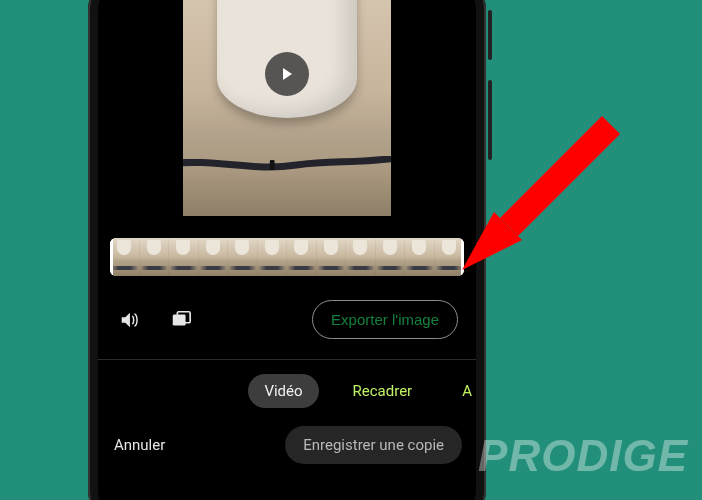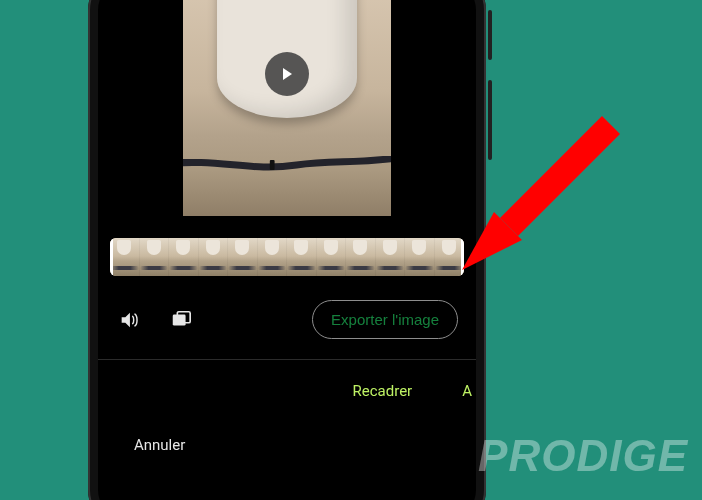--- a/index.html
+++ b/index.html
@@ -203,21 +203,20 @@
   .tab.cut {
     padding-right: 0;
     margin-right: -4px;
   }
   .bottom-bar {
     display: flex;
     align-items: center;
     justify-content: space-between;
     padding: 10px 14px 0 12px;
     gap: 10px;
-    margin-left: 20px;
   }
   .cancel {
     color: #e6e6e6;
     font-size: 15px;
     padding: 10px 4px;
     cursor: pointer;
   }
   .save {
     flex: 0 0 auto;
     color: #b8b8b8;
@@ -305,26 +304,28 @@
           <rect x="3" y="6" width="14" height="12" rx="1.5" fill="#e6e6e6"></rect>
           <rect x="8" y="3" width="14" height="12" rx="1.5" fill="none" stroke="#e6e6e6" stroke-width="1.8"></rect>
         </svg>
       </div>
       <button class="export-btn">Exporter l'image</button>
     </div>
 
     <div class="divider"></div>
 
     <div class="tabs">
+      <div class="tab active">Vidéo</div>
       <div class="tab">Recadrer</div>
       <div class="tab cut">A</div>
     </div>
 
     <div class="bottom-bar">
       <div class="cancel">Annuler</div>
+      <div class="save">Enregistrer une copie</div>
     </div>
 
   </div>
 </div>
 
 <svg class="arrow" viewBox="0 0 170 170">
   <g fill="#ff0000">
     <polygon points="10,160 70,130 42,102"></polygon>
     <polygon points="48,108 150,6 168,24 66,126"></polygon>
   </g>

